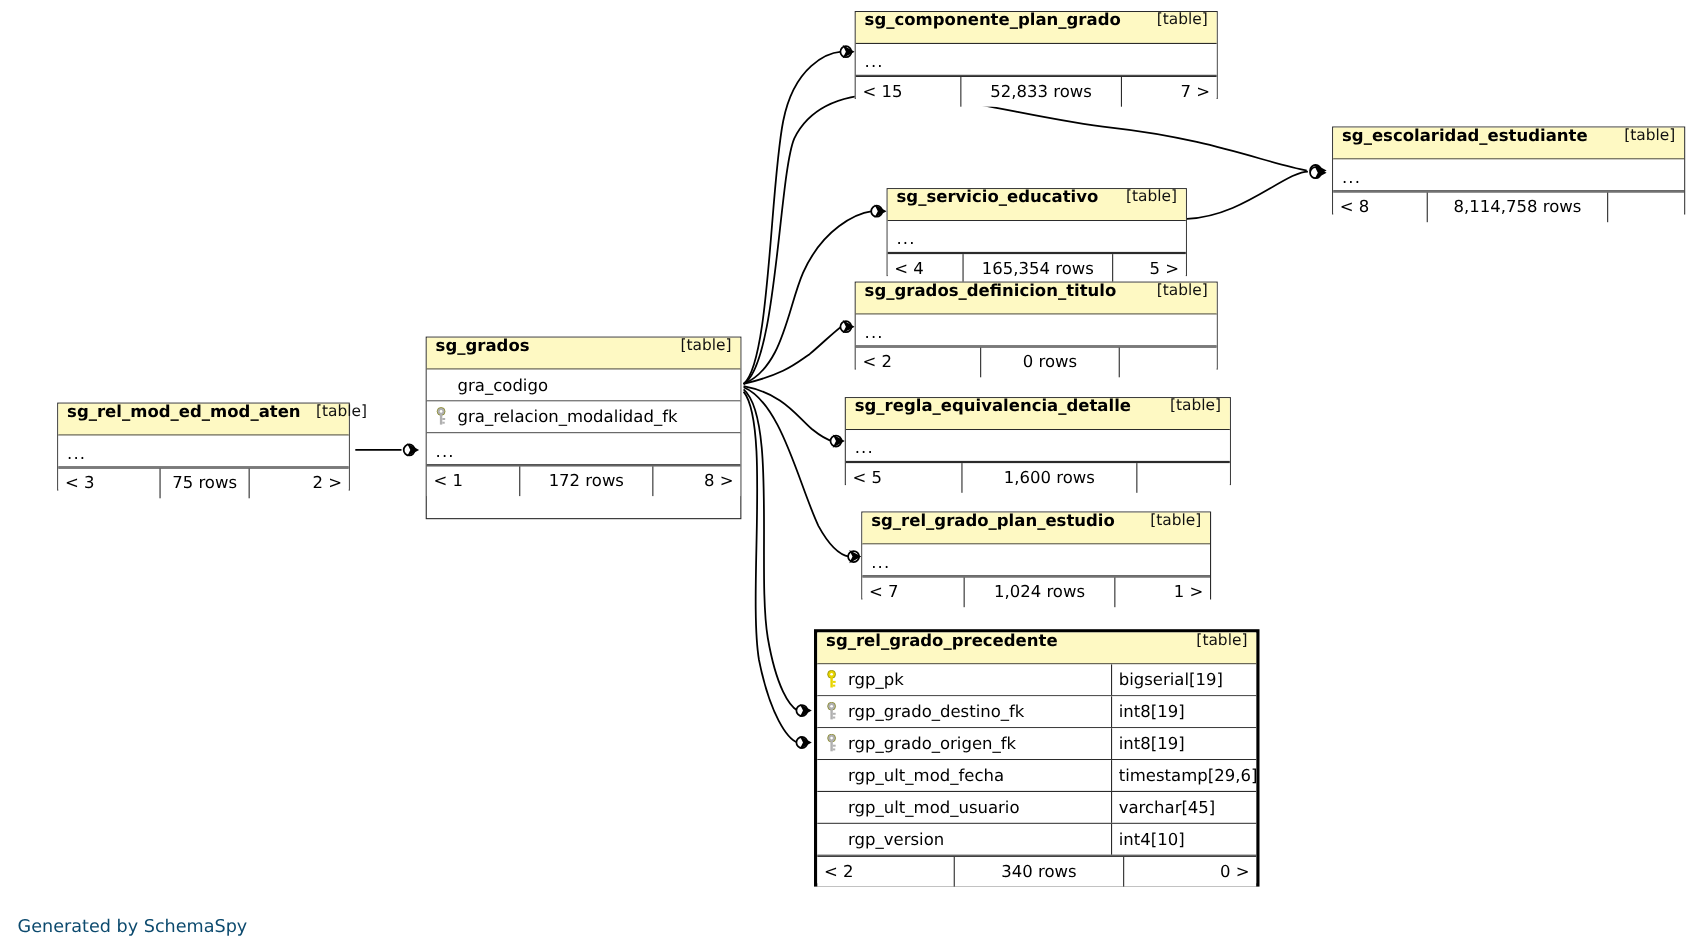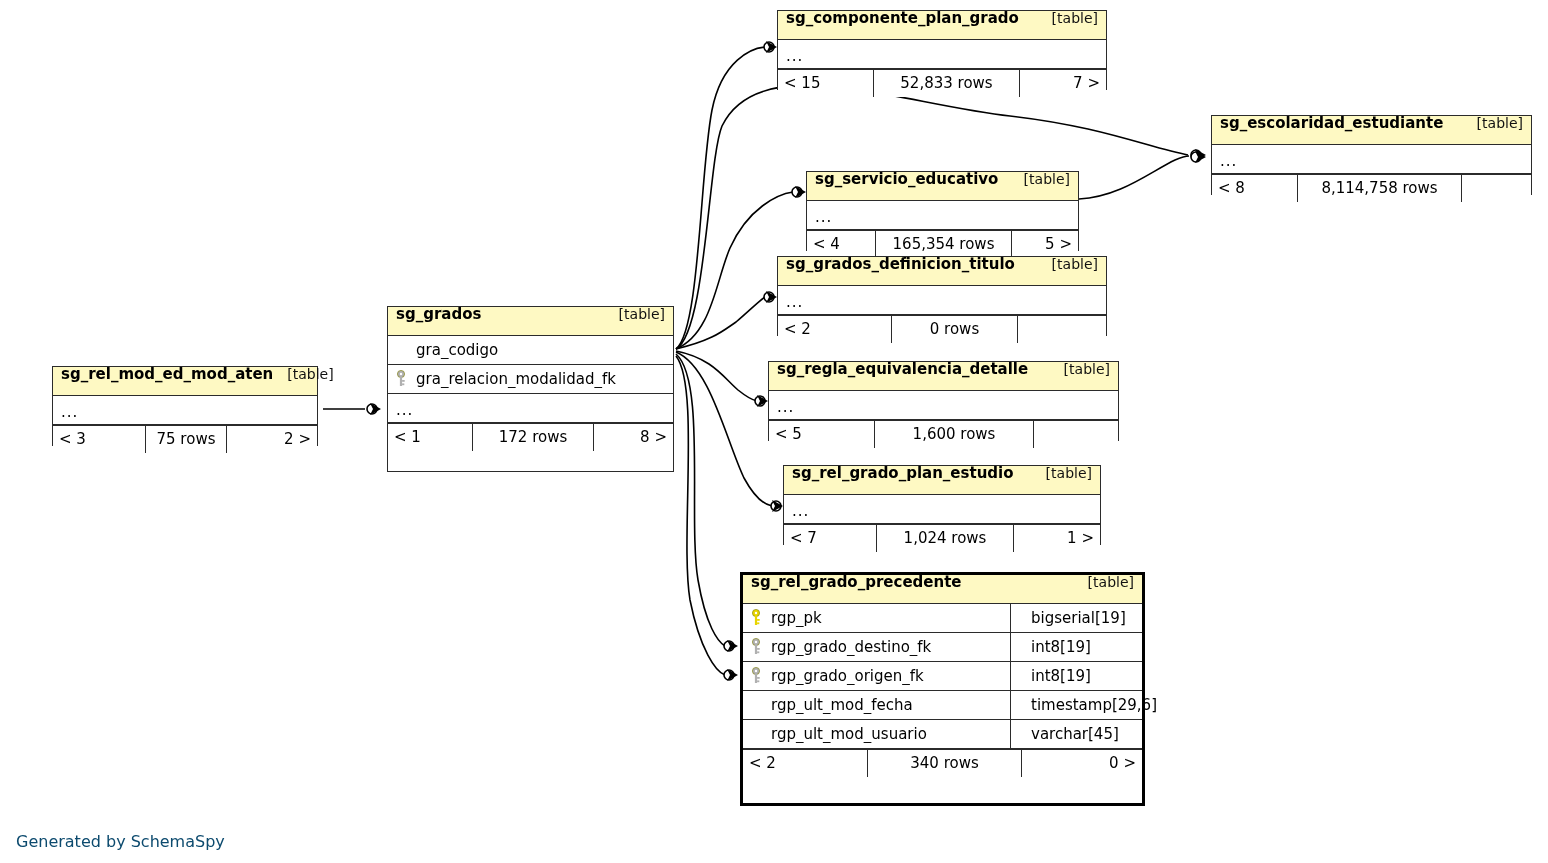--- a/index.html
+++ b/index.html
@@ -76,21 +76,21 @@
     display: flex;
     align-items: center;
     flex: 1 1 auto;
     padding-left: 8px;
     white-space: nowrap;
     overflow: hidden;
   }
   .col-type {
     flex: 0 0 auto;
     border-left: 1px solid #2b2b2b;
-    padding-left: 20px;
+    padding-left: 6px;
     white-space: nowrap;
     align-self: stretch;
     display: flex;
     align-items: center;
     box-sizing: border-box;
   }
   .ellipsis-row {
     padding-left: 8px;
     display: flex;
     align-items: flex-end;
@@ -363,20 +363,27 @@
           </span>
           <span class="col-type" style="width:132px">timestamp[29,6]</span>
         </div>
         <div class="col-row">
           <span class="col-name">
             <span class="keyicon"></span>
             <span>rgp_ult_mod_usuario</span>
           </span>
           <span class="col-type" style="width:132px">varchar[45]</span>
         </div>
+        <div class="col-row">
+          <span class="col-name">
+            <span class="keyicon"></span>
+            <span>rgp_version</span>
+          </span>
+          <span class="col-type" style="width:132px">int4[10]</span>
+        </div>
         <div class="tbl-footer">
           <span class="cell left" style="width:124px">&lt; 2</span>
           <span class="cell mid" style="flex:1 1 auto">340 rows</span>
           <span class="cell right" style="width:120px">0 &gt;</span>
         </div>
       </div>
     </div>
 
   <div class="footer-credit" style="left:16px; top:832px;">Generated by SchemaSpy</div>
 </div>

